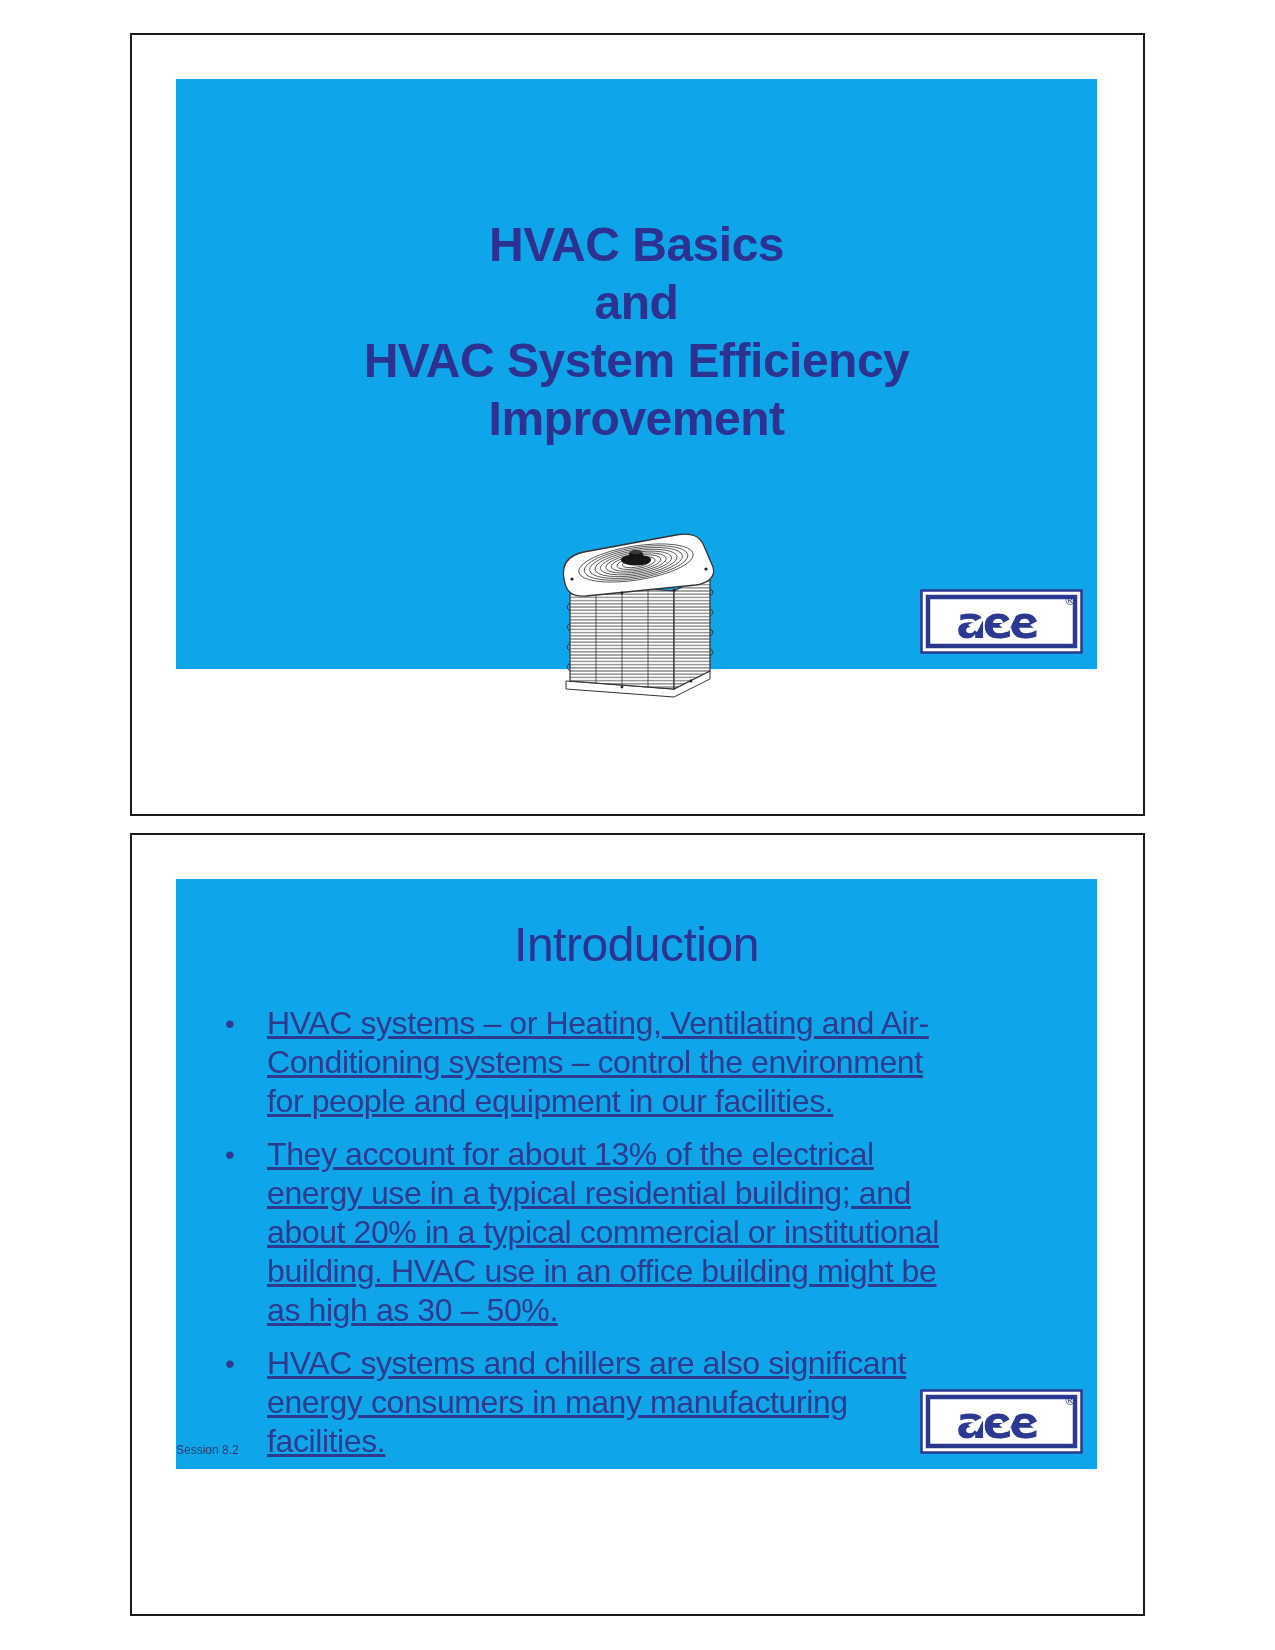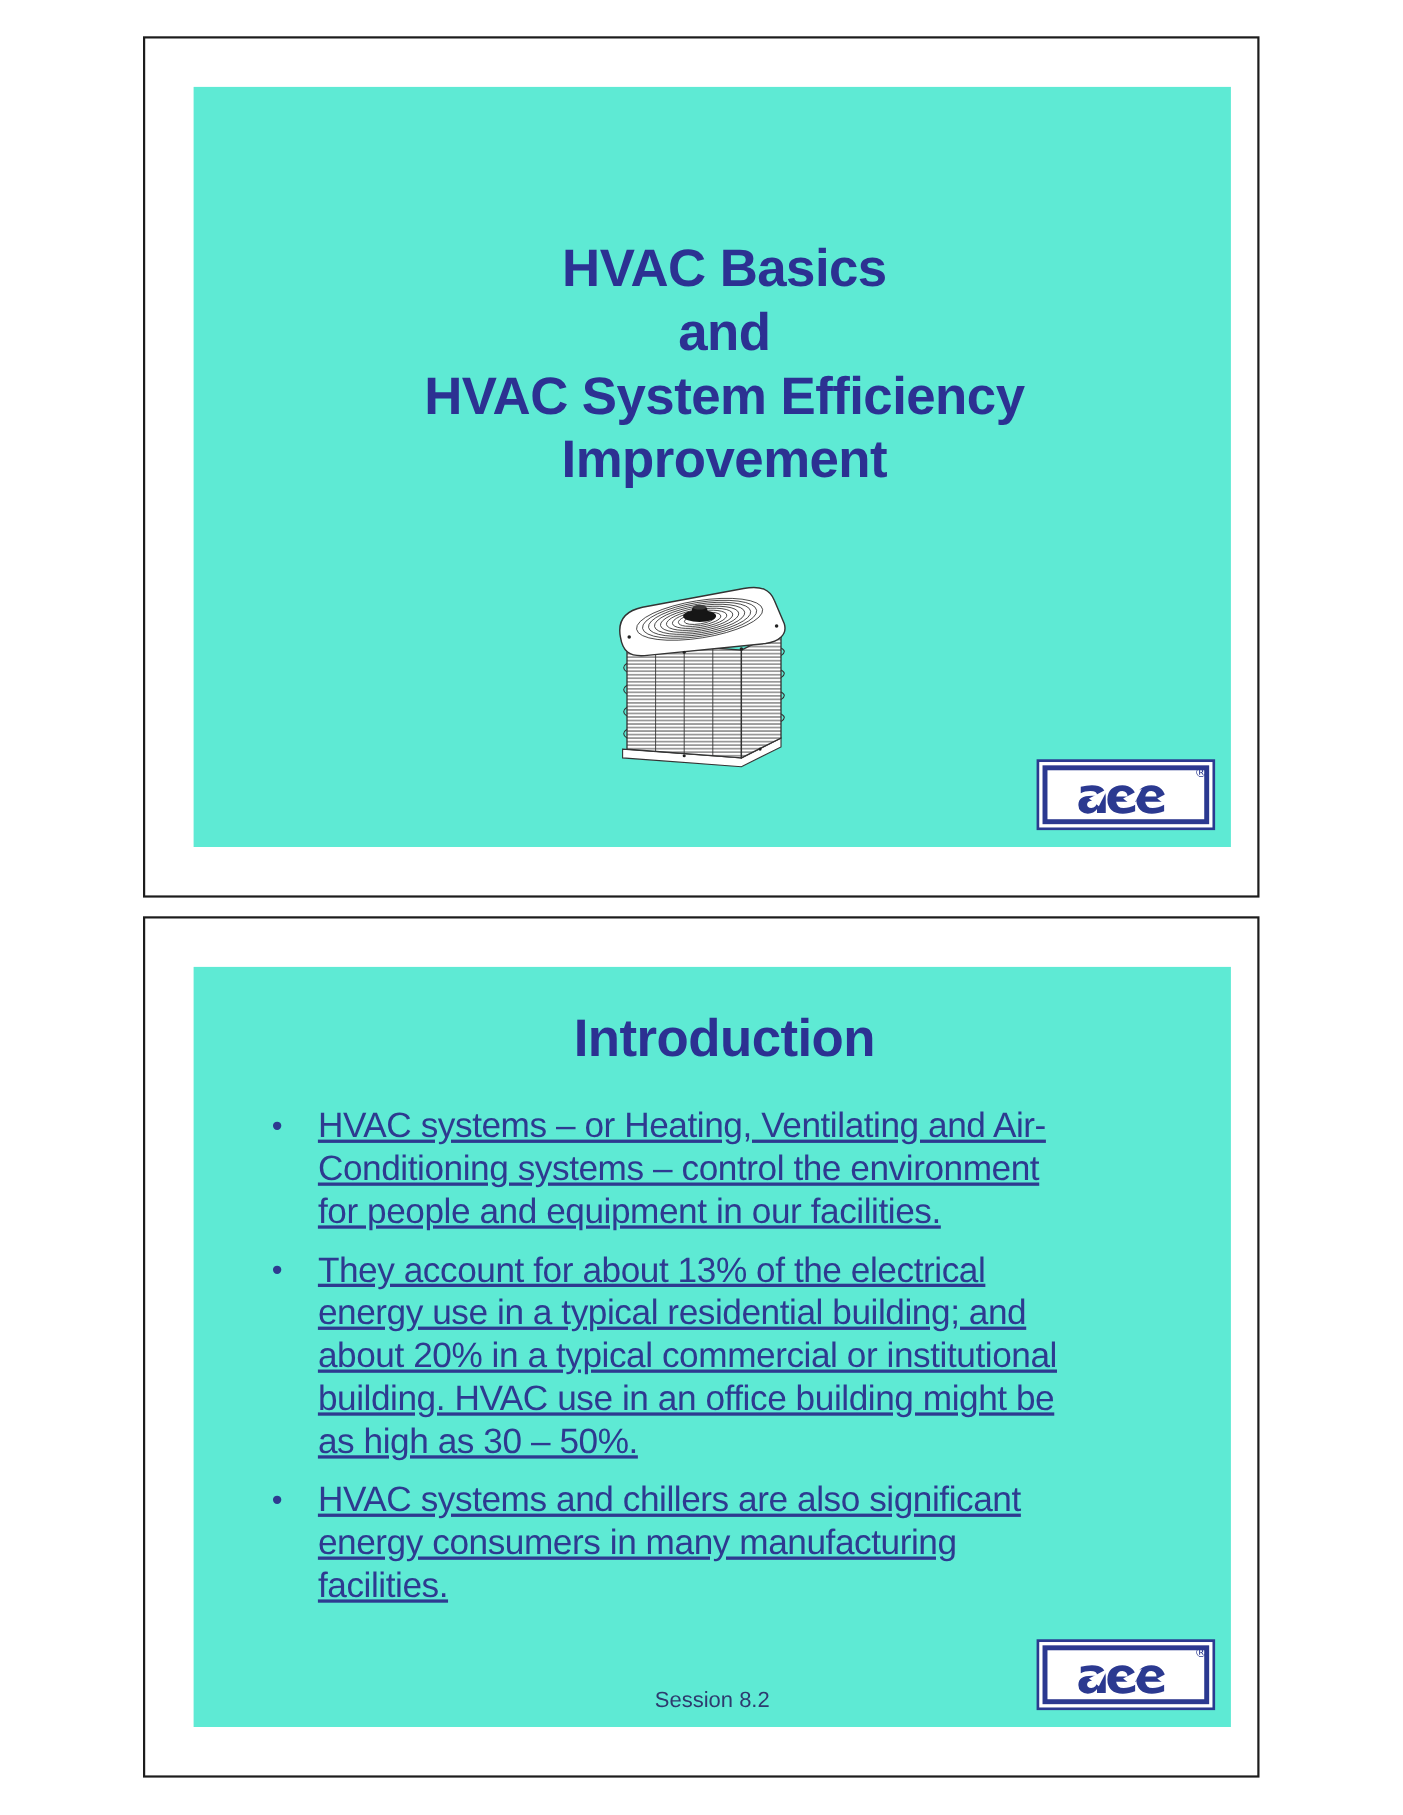--- a/index.html
+++ b/index.html
@@ -15,23 +15,22 @@
     left:130px;
     width:1011px;height:779px;
     border:2px solid #1c1c1c;
     background:#ffffff;
   }
   #slide1{top:33px;}
   #slide2{top:833px;}
   .panel{
     position:absolute;
     left:44px;top:44px;
-    width:921px;height:691px;
-    background:#5eead4;
-    padding-left:22px;
+    width:921px;height:590px;
+    background:#0ea5e9;
   }
   
   .title1{
     margin:137px 0 0 0;
     text-align:center;
     font-size:48px;
     line-height:58px;
     font-weight:bold;
     color:#2c3192;
     letter-spacing:-0.5px;
@@ -45,21 +44,21 @@
     position:absolute;
     right:14px;bottom:15px;
     width:163px;height:65px;
   }
   
   .title2{
     margin:37px 0 0 0;
     text-align:center;
     font-size:48px;
     line-height:58px;
-    font-weight:bold;
+    font-weight:normal;
     color:#2c3192;
     letter-spacing:-0.5px;
   }
   .bullets{
     margin-top:30px;
     padding-left:49px;
     padding-right:30px;
   }
   .bullet{
     display:flex;
@@ -77,22 +76,21 @@
     color:#2e3a90;
   }
   .bullet .btext{
     flex:1 1 auto;
     text-decoration:underline;
   }
   .footer-note{
     position:absolute;
     left:0;bottom:12px;
     width:100%;
-    text-align:center;
-    font-size:20px;
+    font-size:12px;
     color:#2e3a6e;
   }
 </style>
 </head>
 <body>
 
 <section class="slide" id="slide1">
   <div class="panel">
 
     <h1 class="title1">HVAC Basics<br>and<br>HVAC System Efficiency<br>Improvement</h1>

